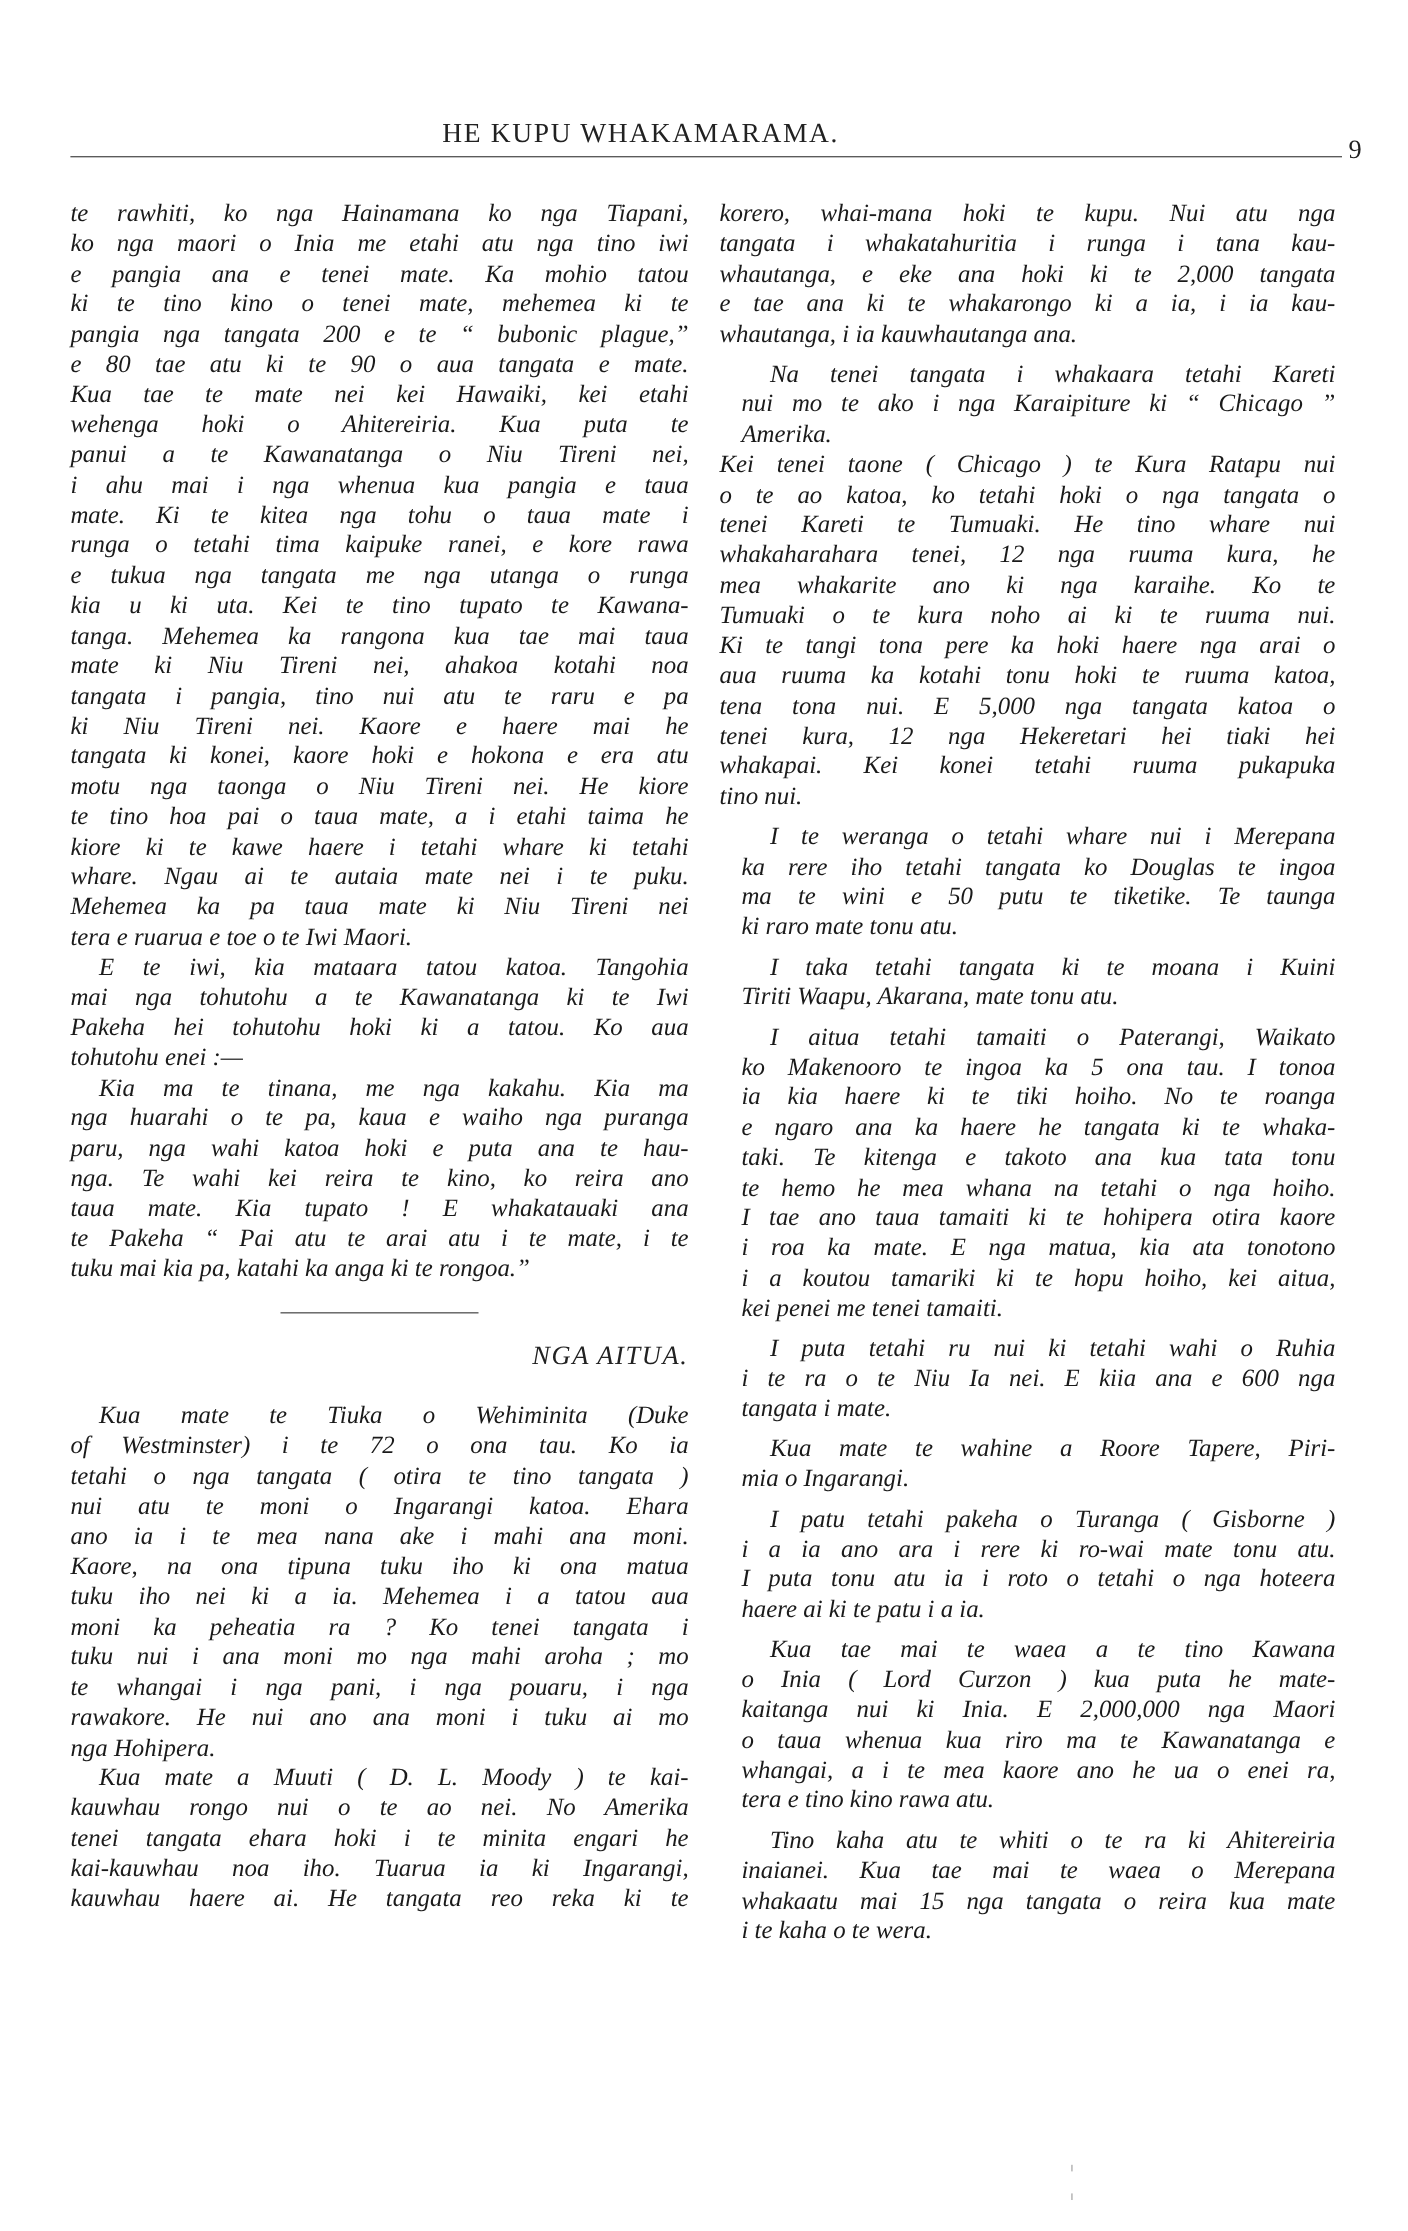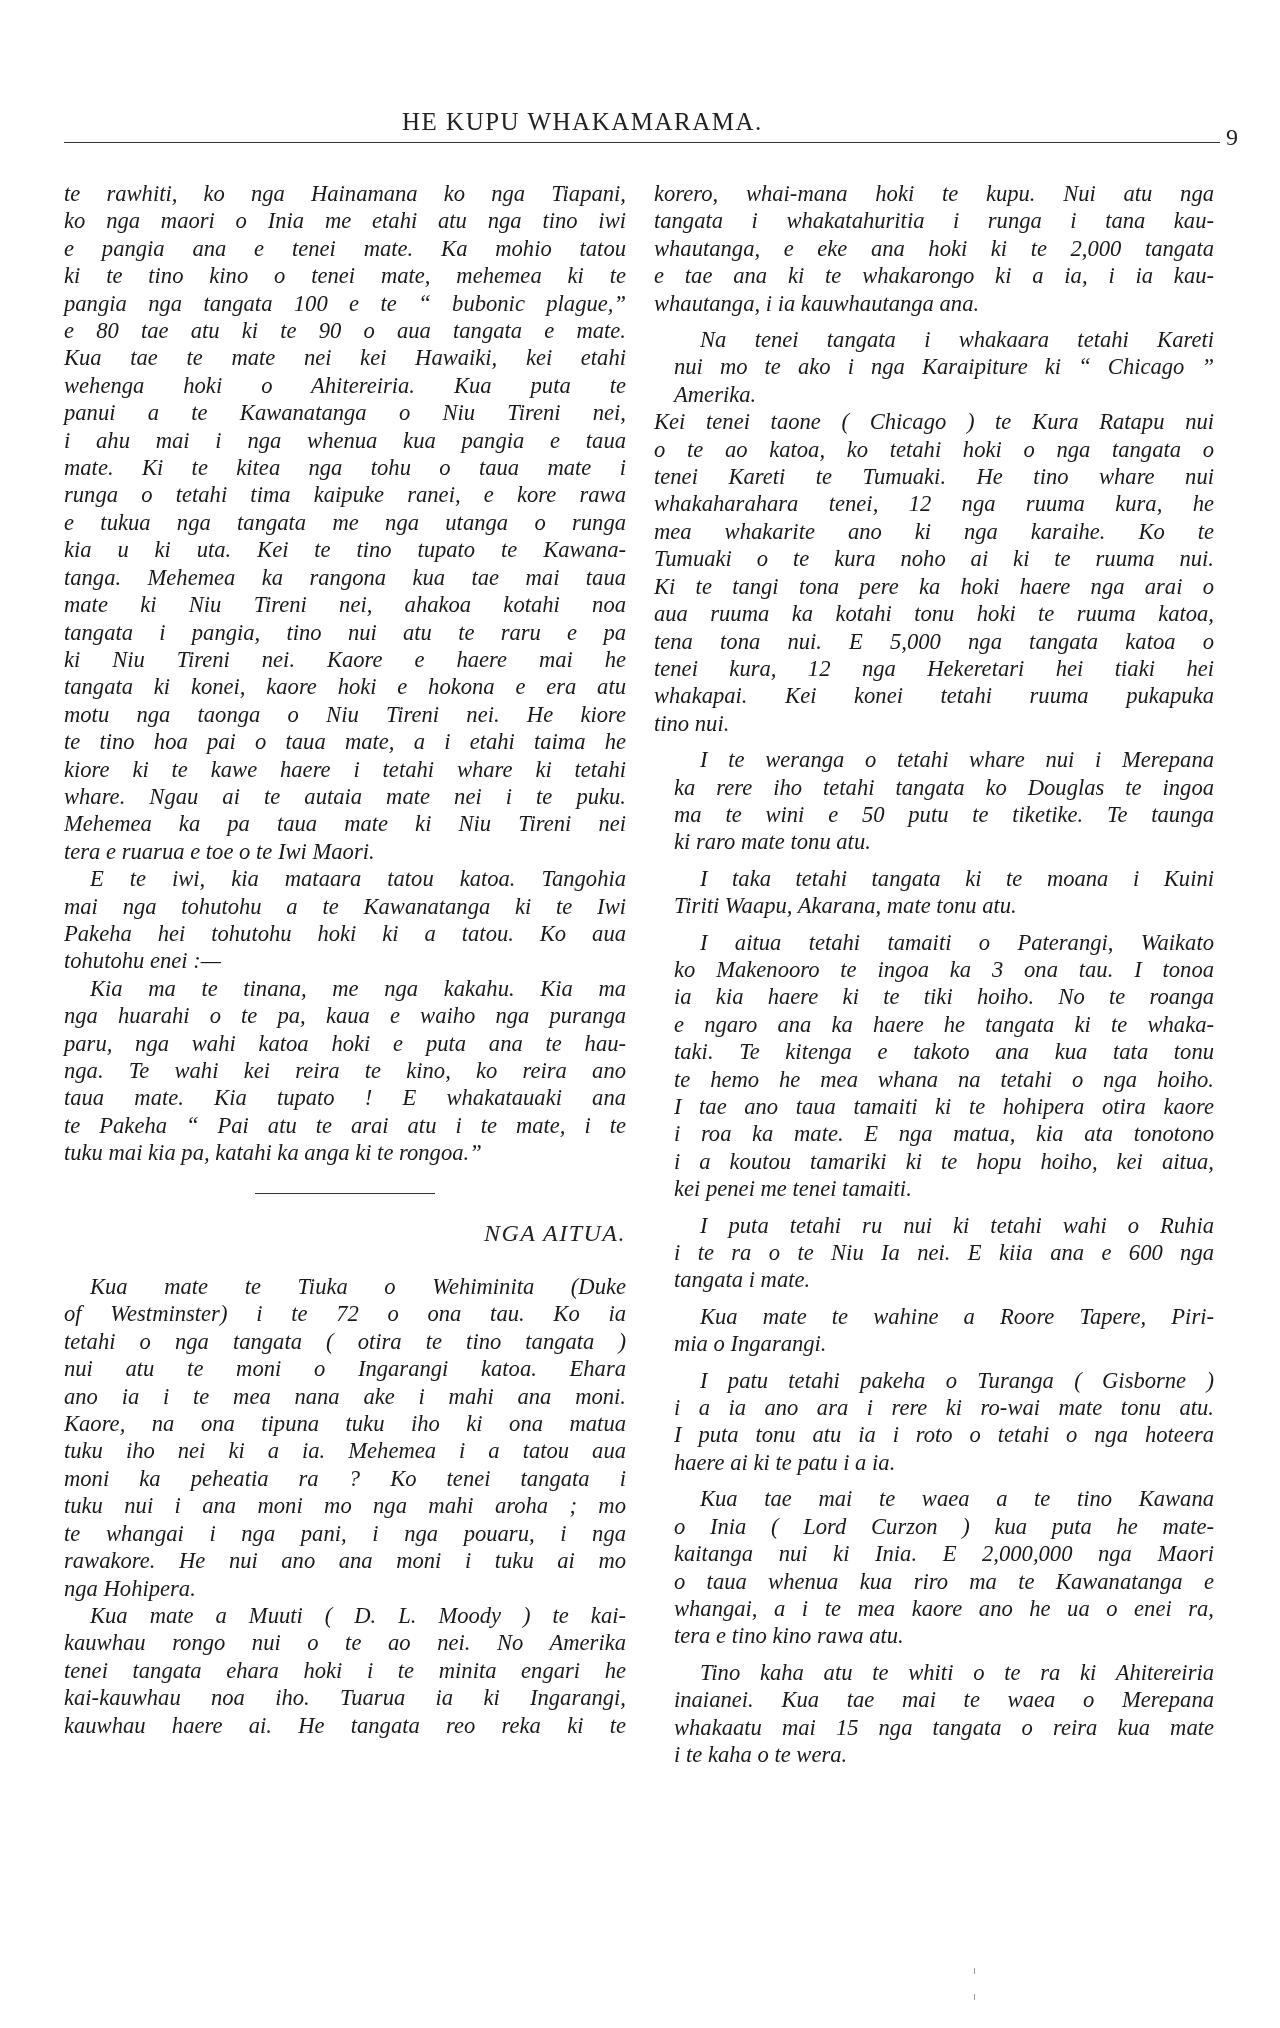--- a/index.html
+++ b/index.html
@@ -120,21 +120,21 @@
     <span class="page-number">9</span>
     <div class="head-rule"></div>
   </div>
 
   <div class="column col-left">
     <div class="para">
         <span class="line">te rawhiti, ko nga Hainamana ko nga Tiapani,</span>
         <span class="line">ko nga maori o Inia me etahi atu nga tino iwi</span>
         <span class="line">e pangia ana e tenei mate.  Ka mohio tatou</span>
         <span class="line">ki te tino kino o tenei mate, mehemea ki te</span>
-        <span class="line">pangia nga tangata 100 e te “ bubonic plague,”</span>
+        <span class="line">pangia nga tangata 200 e te “ bubonic plague,”</span>
         <span class="line">e 80 tae atu ki te 90 o aua tangata e mate.</span>
         <span class="line">Kua tae te mate nei kei Hawaiki, kei etahi</span>
         <span class="line">wehenga hoki o Ahitereiria.  Kua puta te</span>
         <span class="line">panui a te Kawanatanga o Niu Tireni nei,</span>
         <span class="line">i ahu mai i nga whenua kua pangia e taua</span>
         <span class="line">mate.  Ki te kitea nga tohu o taua mate i</span>
         <span class="line">runga o tetahi tima kaipuke ranei, e kore rawa</span>
         <span class="line">e tukua nga tangata me nga utanga o runga</span>
         <span class="line">kia u ki uta.  Kei te tino tupato te Kawana-</span>
         <span class="line">tanga.  Mehemea ka rangona kua tae mai taua</span>
@@ -223,21 +223,21 @@
         <span class="line">ka rere iho tetahi tangata ko Douglas te ingoa</span>
         <span class="line">ma te wini e 50 putu te tiketike.  Te taunga</span>
         <span class="line last">ki raro mate tonu atu.</span>
       </div>
     <div class="para gap">
         <span class="line first-indent">I taka tetahi tangata ki te moana i Kuini</span>
         <span class="line last">Tiriti Waapu, Akarana, mate tonu atu.</span>
       </div>
     <div class="para gap">
         <span class="line first-indent">I aitua tetahi tamaiti o Paterangi, Waikato</span>
-        <span class="line">ko Makenooro te ingoa ka 3 ona tau.  I tonoa</span>
+        <span class="line">ko Makenooro te ingoa ka 5 ona tau.  I tonoa</span>
         <span class="line">ia kia haere ki te tiki hoiho.  No te roanga</span>
         <span class="line">e ngaro ana ka haere he tangata ki te whaka-</span>
         <span class="line">taki.  Te kitenga e takoto ana kua tata tonu</span>
         <span class="line">te hemo he mea whana na tetahi o nga hoiho.</span>
         <span class="line">I tae ano taua tamaiti ki te hohipera otira kaore</span>
         <span class="line">i roa ka mate.  E nga matua, kia ata tonotono</span>
         <span class="line">i a koutou tamariki ki te hopu hoiho, kei aitua,</span>
         <span class="line last">kei penei me tenei tamaiti.</span>
       </div>
     <div class="para gap">

